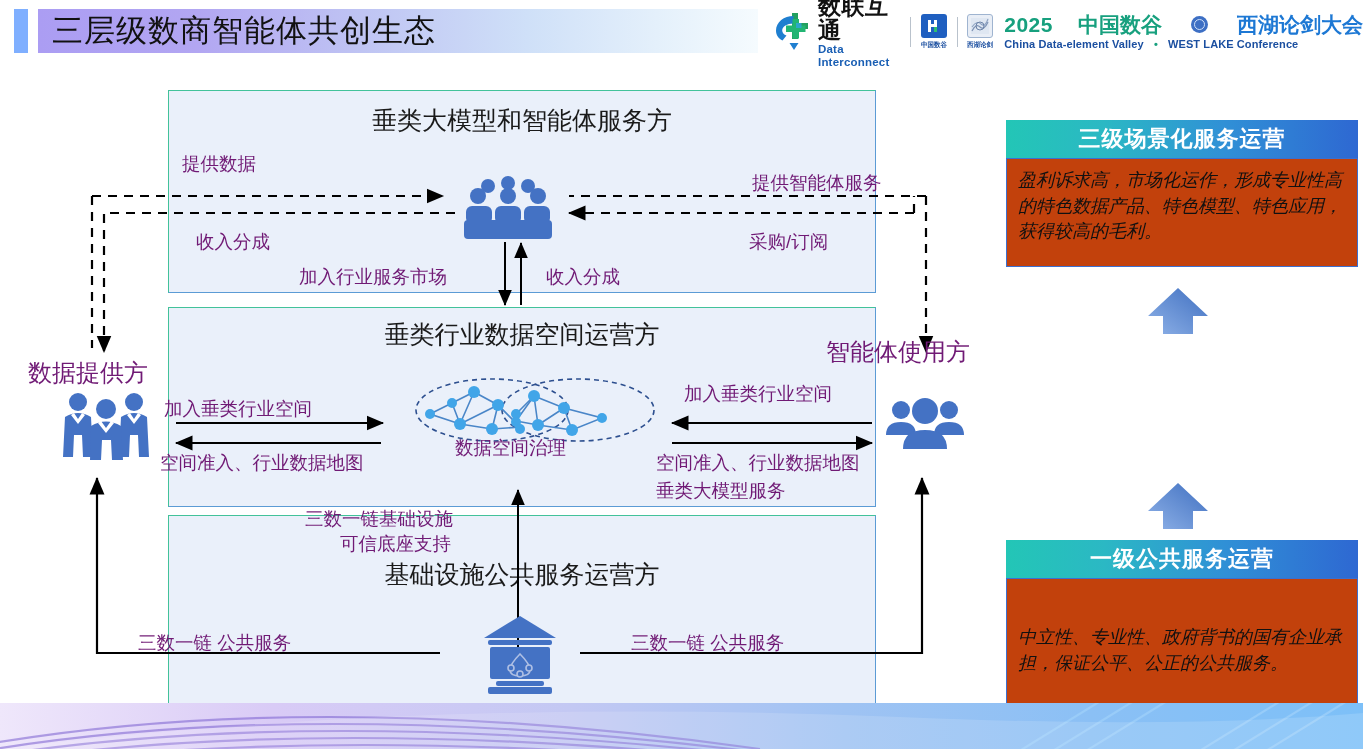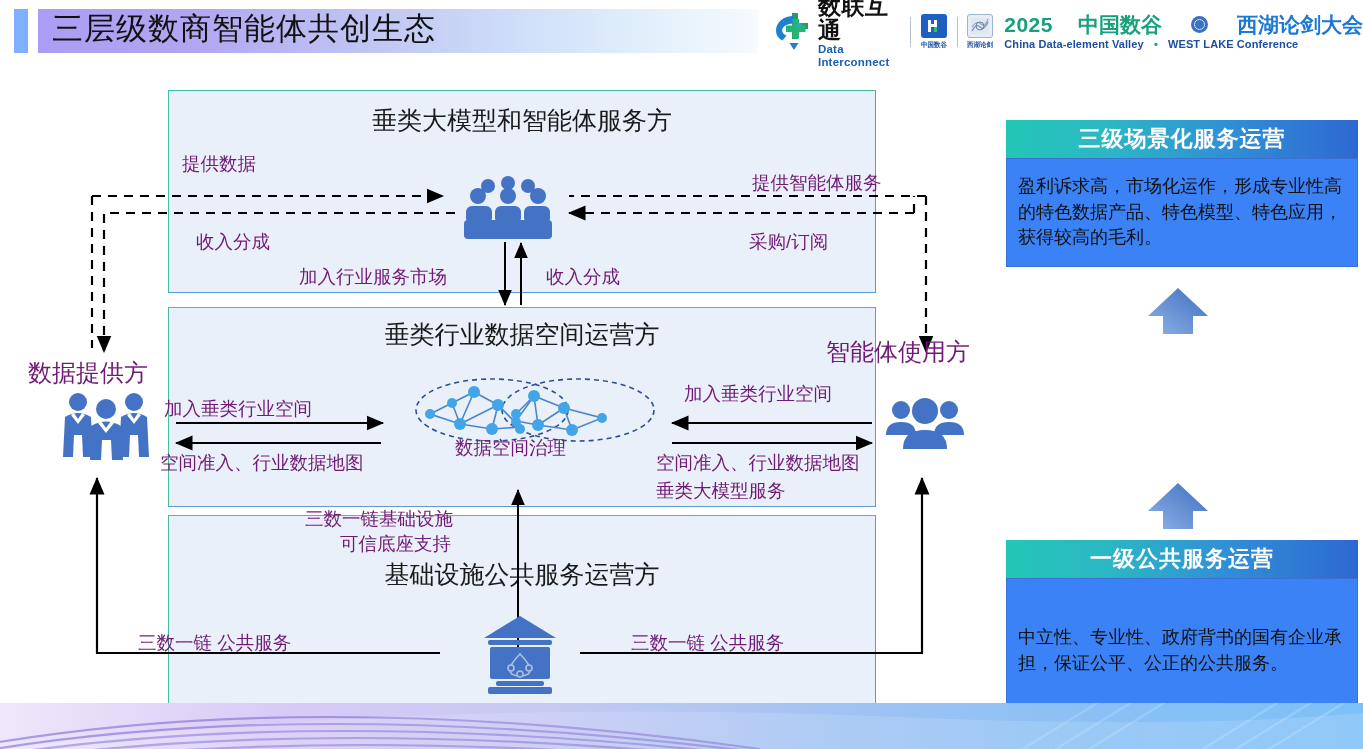--- a/index.html
+++ b/index.html
@@ -15,21 +15,21 @@
   .hdr-accent {
     position:absolute; left:14px; top:9px; width:14px; height:44px;
     background:#7FAFFF;
   }
   .hdr-band {
     position:absolute; left:38px; top:9px; width:720px; height:44px;
     background: linear-gradient(90deg, #ab9df3 0%, #b2a6f2 22%, #bfc4f3 45%, #cfe0f8 68%, #e4f0fb 86%, #f5fbfe 100%);
   }
   .hdr-title {
     position:absolute; left:52px; top:9px; height:52px; line-height:44px;
-    font-size:31px; color:#111; letter-spacing:1px; white-space:nowrap;font-family:Liberation Mono, monospace;
+    font-size:31px; color:#111; letter-spacing:1px; white-space:nowrap;
   }
 
   
   .logobar { position:absolute; left:770px; top:8px; height:48px; display:flex; align-items:center; }
   .logo-mark { width:44px; height:44px; position:relative; flex:0 0 auto; }
   .logo-words { margin-left:4px; }
   .logo-cn { font-size:23px; font-weight:bold; color:#111; line-height:1.04; letter-spacing:0.5px; }
   .logo-en { font-size:11.5px; font-weight:bold; color:#1a5fb4; line-height:1.1; letter-spacing:0.2px; }
   .logo-sep { width:1px; height:30px; background:#b9c2cc; margin:0 9px; }
   .minilogo { width:30px; display:flex; flex-direction:column; align-items:center; }
@@ -64,22 +64,22 @@
   #wires { position:absolute; left:0; top:0; width:1363px; height:749px; pointer-events:none; }
 
   
   .card { position:absolute; width:352px;margin-top:11px; }
   .card-head {
     height:38px; line-height:38px; text-align:center;
     font-size:22px; font-weight:bold; color:#ffffff; letter-spacing:1px;
     background:linear-gradient(90deg,#23c6b6 0%, #2bb8c4 28%, #3090d6 62%, #2e68d2 100%);
   }
   .card-body {
-    border:1.3px solid #3b6fd0; background:#3b82f6;
-    padding:15px 11px; font-size:18px; line-height:1.42; color:#111;
+    border:1.3px solid #3b6fd0; background:#c2410c;
+    padding:9px 11px; font-size:18px; line-height:1.42; color:#111;font-style:italic;
   }
 
   
   .footer { position:absolute; left:0; bottom:0; width:1363px; height:46px; overflow:hidden; }
 
   
   .icon-abs { position:absolute; }
 </style>
 </head>
 <body>

